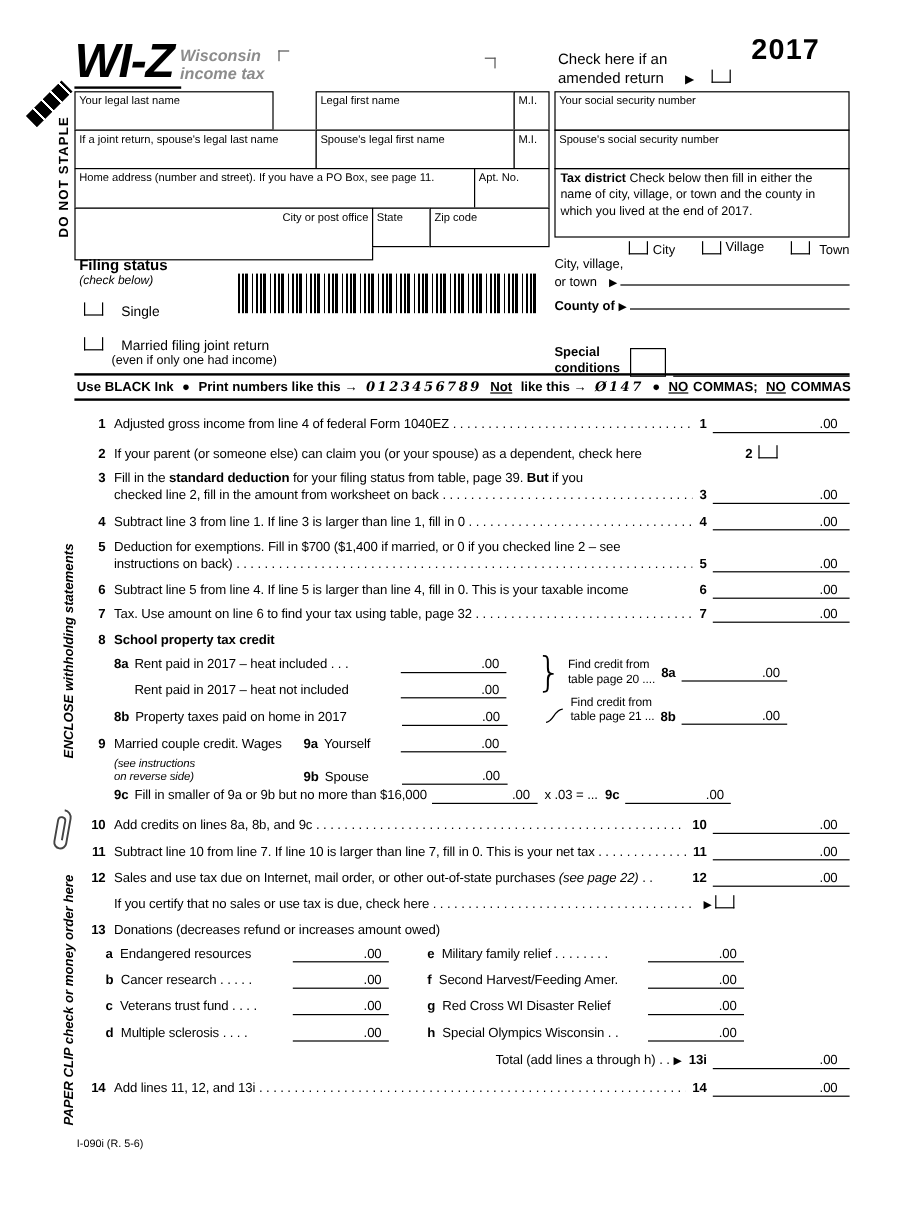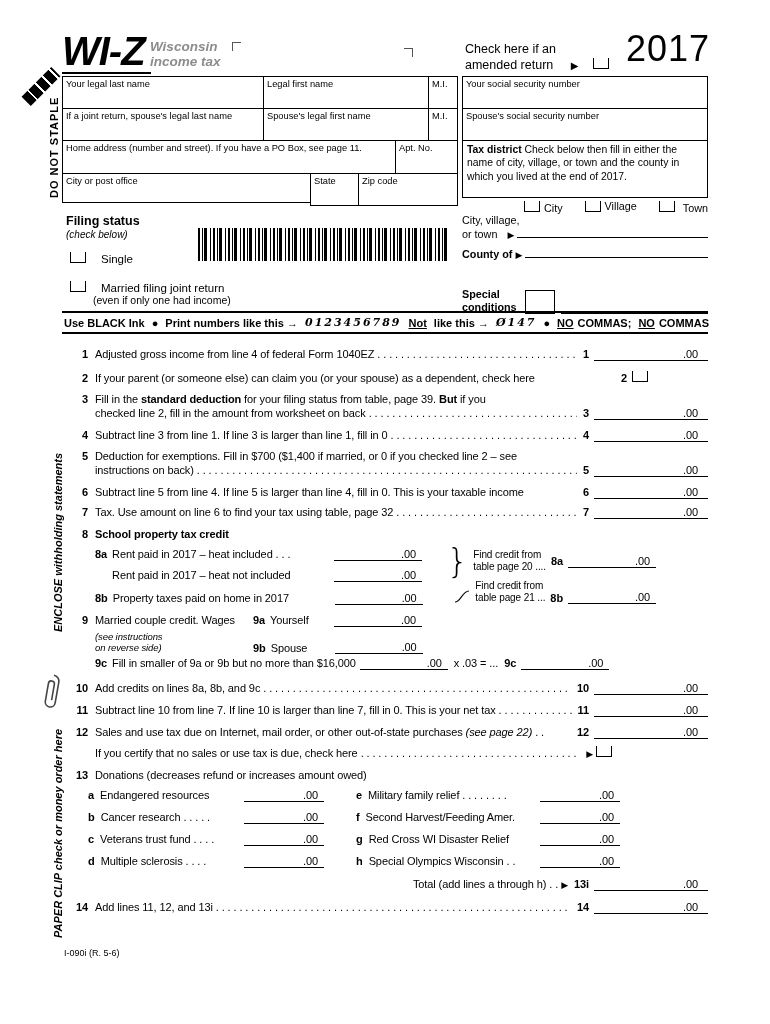--- a/index.html
+++ b/index.html
@@ -8,21 +8,21 @@
   #page { position:absolute; inset:0; overflow:hidden; }
   .b { font-weight:bold; } .i { font-style:italic; } .u { text-decoration:underline; }
 
   
   .wiz { position:absolute; left:62px; top:30px; font-size:40px; font-weight:bold; font-style:italic; letter-spacing:-1px; border-bottom:2px solid #000; padding-right:6px; line-height:1.05; }
   .wisname { position:absolute; left:150px; top:40px; font-size:13.5px; font-weight:bold; font-style:italic; color:#8c8c8c; line-height:1.1; }
   .cmark1 { position:absolute; left:232px; top:42px; width:9px; height:9px; border-top:1.5px solid #555; border-left:1.5px solid #555; }
   .cmark2 { position:absolute; left:404px; top:48px; width:9px; height:9px; border-top:1.5px solid #555; border-right:1.5px solid #555; }
   .amended { position:absolute; left:465px; top:42px; font-size:12.5px; line-height:1.25; }
   .amended .arrow { font-size:10px; }
-  .year { position:absolute; left:626px; top:28px; font-size:36px; font-weight:normal; letter-spacing:1px; }
+  .year { position:absolute; left:626px; top:28px; font-size:24px; font-weight:bold; letter-spacing:1px; }
 
   
   .staple { position:absolute; left:20px; top:80px; width:42px; height:13px; background:repeating-linear-gradient(90deg,#000 0 8px,#fff 8px 10px); transform:rotate(-45deg); }
   .vtext { position:absolute; transform:rotate(-90deg); transform-origin:left top; white-space:nowrap; }
   .vstaple { left:48px; top:198px; font-size:11px; font-weight:bold; letter-spacing:1px; }
   .venclose { left:52px; top:632px; font-size:11px; font-weight:bold; font-style:italic; }
   .vclip { left:52px; top:938px; font-size:11px; font-weight:bold; font-style:italic; }
   .clipsvg { position:absolute; left:42px; top:672px; transform:rotate(10deg); }
 
   
@@ -102,29 +102,29 @@
   <div class="amended">
     <div>Check here if an</div>
     <div>
       <span>amended return</span>
       <span class="arrow" style="margin-left:14px;">▶</span>
       <span class="cbox" style="margin-left:8px;"></span>
     </div>
   </div>
   <div class="year">2017</div>
 
-  <div class="cell" style="left:62px;top:76px;width:202px;height:33px;"><span>Your legal last name</span></div>
+  <div class="cell" style="left:62px;top:76px;width:166px;height:33px;"><span>Your legal last name</span></div>
   <div class="cell" style="left:263px;top:76px;width:166px;height:33px;"><span>Legal first name</span></div>
   <div class="cell" style="left:428px;top:76px;width:30px;height:33px;"><span>M.I.</span></div>
   <div class="cell" style="left:62px;top:108px;width:202px;height:33px;"><span>If a joint return, spouse's legal last name</span></div>
   <div class="cell" style="left:263px;top:108px;width:166px;height:33px;"><span>Spouse's legal first name</span></div>
   <div class="cell" style="left:428px;top:108px;width:30px;height:33px;"><span>M.I.</span></div>
   <div class="cell" style="left:62px;top:140px;width:334px;height:34px;"><span>Home address (number and street). If you have a PO Box, see page 11.</span></div>
   <div class="cell" style="left:395px;top:140px;width:63px;height:34px;"><span>Apt. No.</span></div>
-  <div class="cell" style="left:62px;top:173px;width:249px;height:30px;"><span>City or post office</span></div>
+  <div class="cell" style="left:62px;top:173px;width:249px;height:44px;text-align:right;"><span>City or post office</span></div>
   <div class="cell" style="left:310px;top:173px;width:49px;height:33px;"><span>State</span></div>
   <div class="cell" style="left:358px;top:173px;width:100px;height:33px;"><span>Zip code</span></div>
 
   <div class="ssnbox" style="left:462px;top:76px;"><span>Your social security number</span></div>
   <div class="ssnbox" style="left:462px;top:108px;"><span>Spouse's social security number</span></div>
 
   <div class="tdbox"><span class="b">Tax district</span><span>  Check below then fill in either the name of city, village, or town and the county in which you lived at the end of 2017.</span></div>
   <div class="tdrow" style="left:524px;top:200px;width:184px;justify-content:space-between;">
     <span style="display:flex;align-items:baseline;gap:4px;">
         <span class="cbox"></span>

